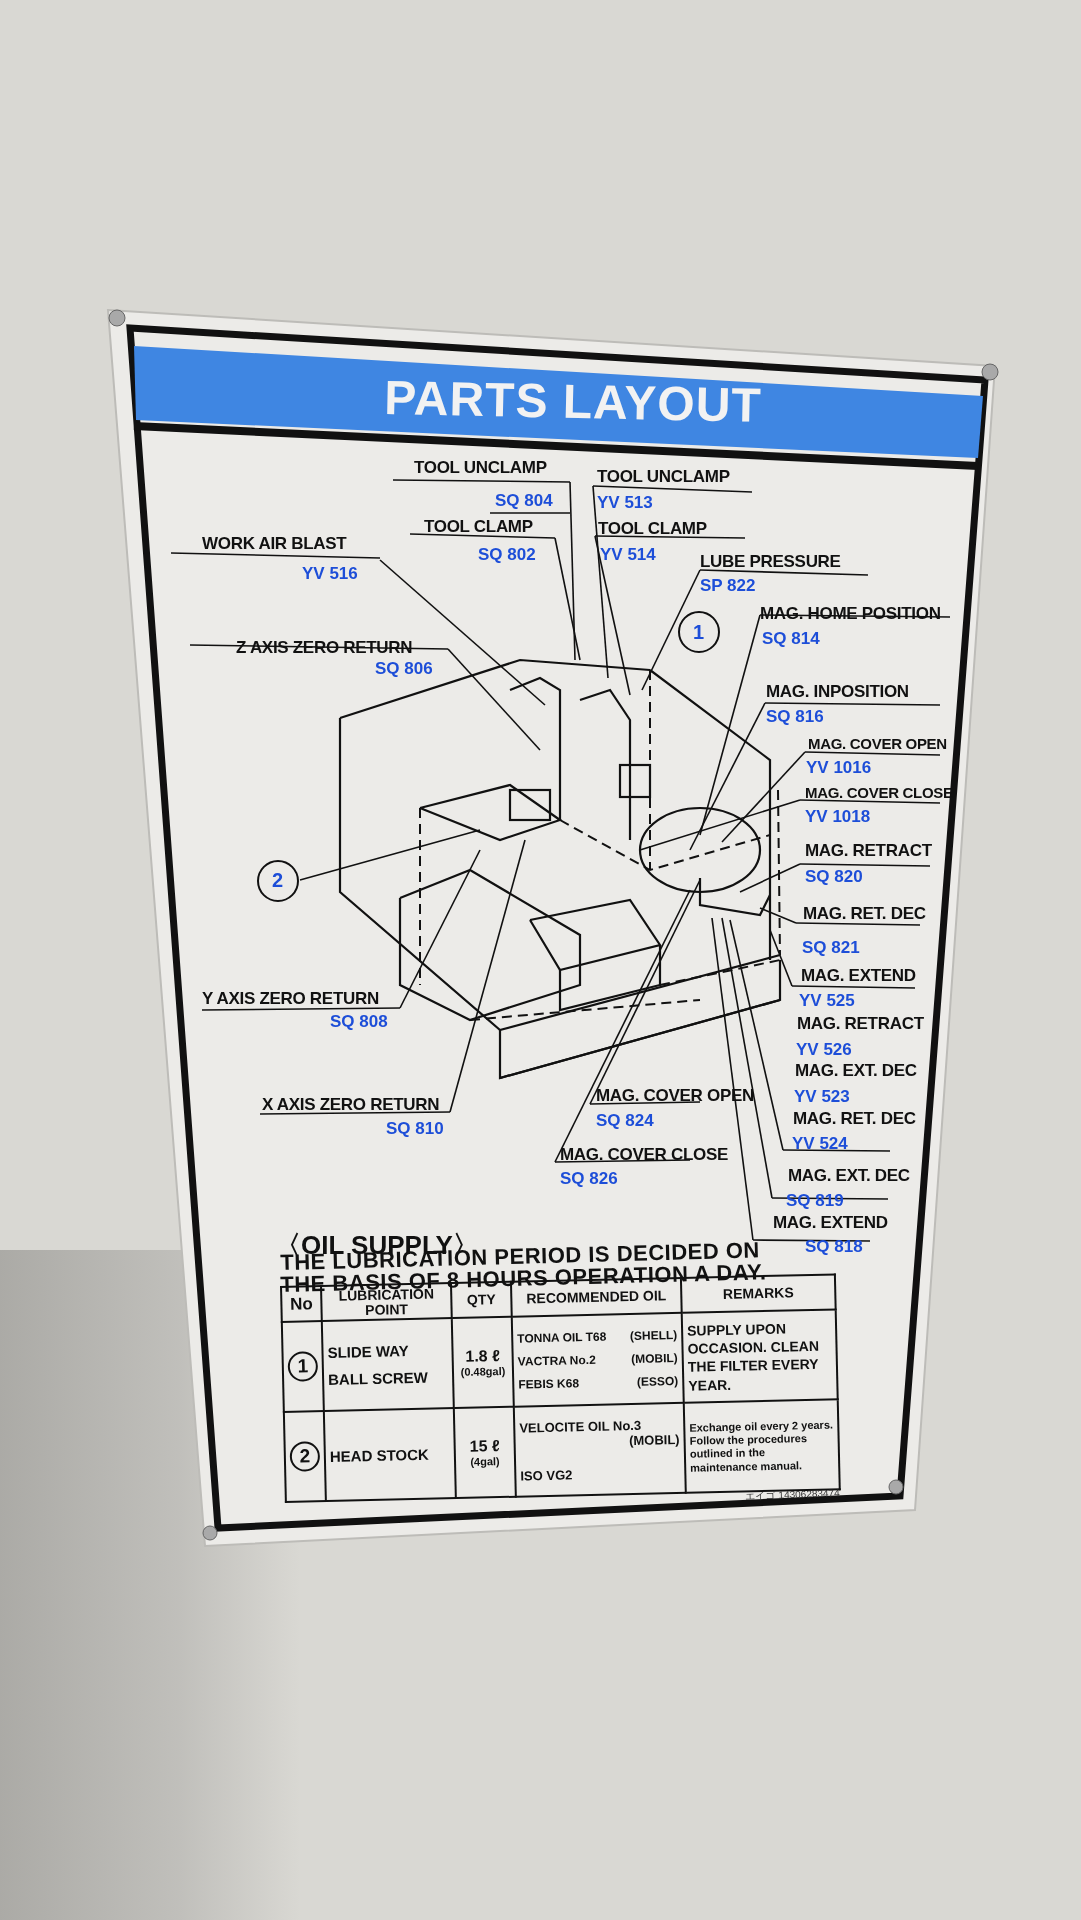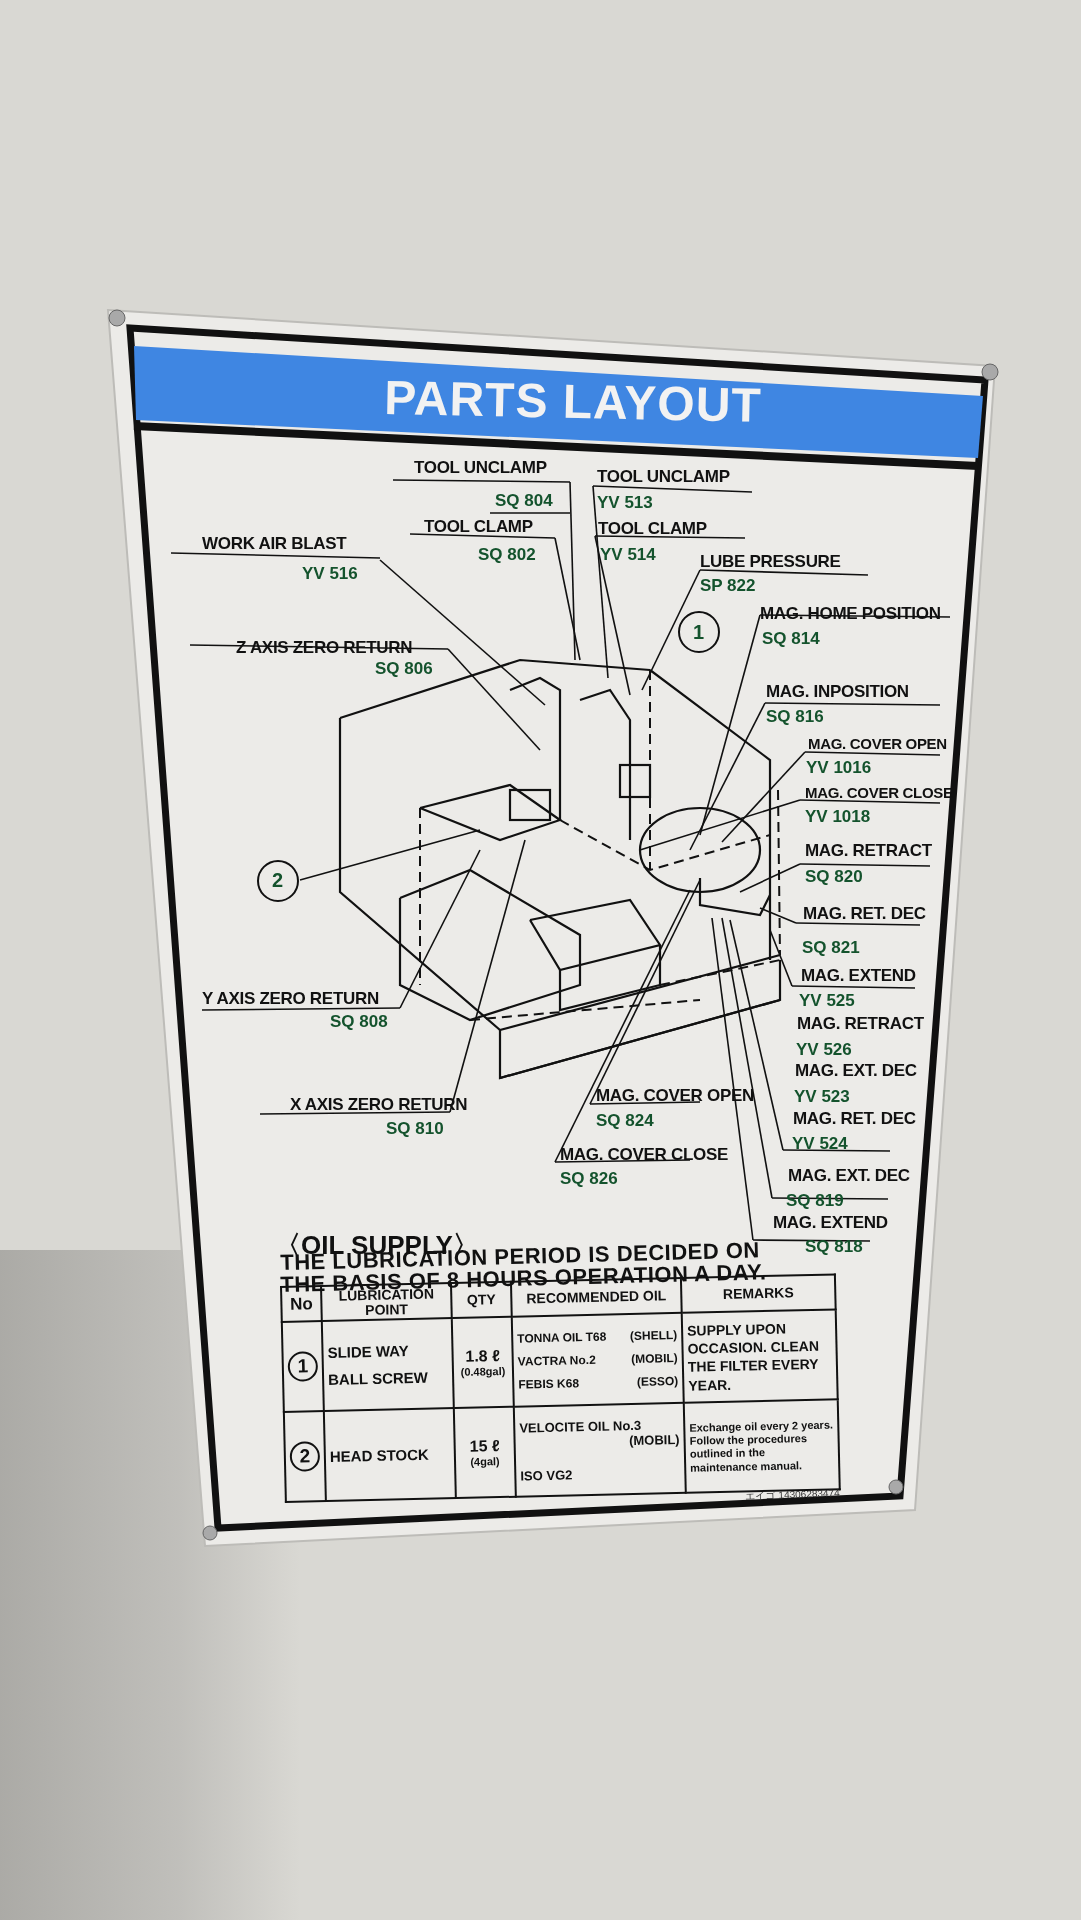--- a/index.html
+++ b/index.html
@@ -1,20 +1,20 @@
 <!DOCTYPE html>
 <html><head>
 <meta charset="utf-8">
 <style>
   html,body{margin:0;padding:0;}
   body{width:1081px;height:1920px;background:#d9d8d3;position:relative;overflow:hidden;font-family:"Liberation Sans",sans-serif;}
   .wall-shadow{position:absolute;left:0;top:1250px;width:300px;height:670px;background:linear-gradient(90deg,#9c9b97 0%,#b8b7b3 60%,rgba(217,216,211,0) 100%);opacity:.75;}
   .plate{position:absolute;left:0;top:0;width:1081px;height:1920px;}
   .lbl{position:absolute;font-weight:bold;color:#111;font-size:17px;letter-spacing:-0.3px;white-space:nowrap;line-height:1;}
-  .code{position:absolute;font-weight:bold;color:#14532d;font-size:17px;white-space:nowrap;line-height:1;}
+  .code{position:absolute;font-weight:bold;color:#1d4ed8;font-size:17px;white-space:nowrap;line-height:1;}
   .title{position:absolute;left:385px;top:370px;font-size:48px;font-weight:bold;color:#f2f2f2;letter-spacing:1px;transform:rotate(1.2deg);transform-origin:left top;}
   .oil-head{position:absolute;left:275px;top:1228px;font-size:26px;font-weight:bold;color:#111;}
   .oil-line{position:absolute;font-size:22px;font-weight:bold;color:#111;white-space:nowrap;letter-spacing:.5px;}
   .tbl{position:absolute;left:280px;top:1286px;width:556px;border-collapse:collapse;transform:rotate(-1.3deg);transform-origin:left top;}
   .tbl td,.tbl th{border:2px solid #111;font-weight:bold;color:#111;padding:2px 4px;font-size:13px;vertical-align:middle;}
   .tbl th{font-size:14px;text-align:center;line-height:1.05;}
   .circ{display:inline-block;width:26px;height:26px;border:2px solid #111;border-radius:50%;text-align:center;line-height:26px;font-size:19px;font-weight:bold;}
   .serial{position:absolute;left:745px;top:1488px;font-size:10px;color:#333;transform:rotate(-2deg);}
 </style>
 </head>
@@ -149,21 +149,21 @@
 <div class="lbl" style="left:795px;top:1062px;">MAG. EXT. DEC</div>
 <div class="code" style="left:794px;top:1088px;">YV 523</div>
 <div class="lbl" style="left:793px;top:1110px;">MAG. RET. DEC</div>
 <div class="code" style="left:792px;top:1135px;">YV 524</div>
 <div class="lbl" style="left:788px;top:1167px;">MAG. EXT. DEC</div>
 <div class="code" style="left:786px;top:1192px;">SQ 819</div>
 <div class="lbl" style="left:773px;top:1214px;">MAG. EXTEND</div>
 <div class="code" style="left:805px;top:1238px;">SQ 818</div>
 <div class="lbl" style="left:202px;top:990px;">Y AXIS ZERO RETURN</div>
 <div class="code" style="left:330px;top:1013px;">SQ 808</div>
-<div class="lbl" style="left:262px;top:1096px;margin-left:28px;">X AXIS ZERO RETURN</div>
+<div class="lbl" style="left:262px;top:1096px;">X AXIS ZERO RETURN</div>
 <div class="code" style="left:386px;top:1120px;">SQ 810</div>
 <div class="lbl" style="left:596px;top:1087px;">MAG. COVER OPEN</div>
 <div class="code" style="left:596px;top:1112px;">SQ 824</div>
 <div class="lbl" style="left:560px;top:1146px;">MAG. COVER CLOSE</div>
 <div class="code" style="left:560px;top:1170px;">SQ 826</div>
 <div class="code" style="left:693px;top:622px;font-size:20px;">1</div>
 <div class="code" style="left:272px;top:870px;font-size:20px;">2</div>
 
 <div class="oil-head">〈OIL SUPPLY〉</div>
 <div class="oil-line" style="left:280px;top:1250px;transform:rotate(-1.5deg);transform-origin:left top;">THE LUBRICATION PERIOD IS DECIDED ON</div>

